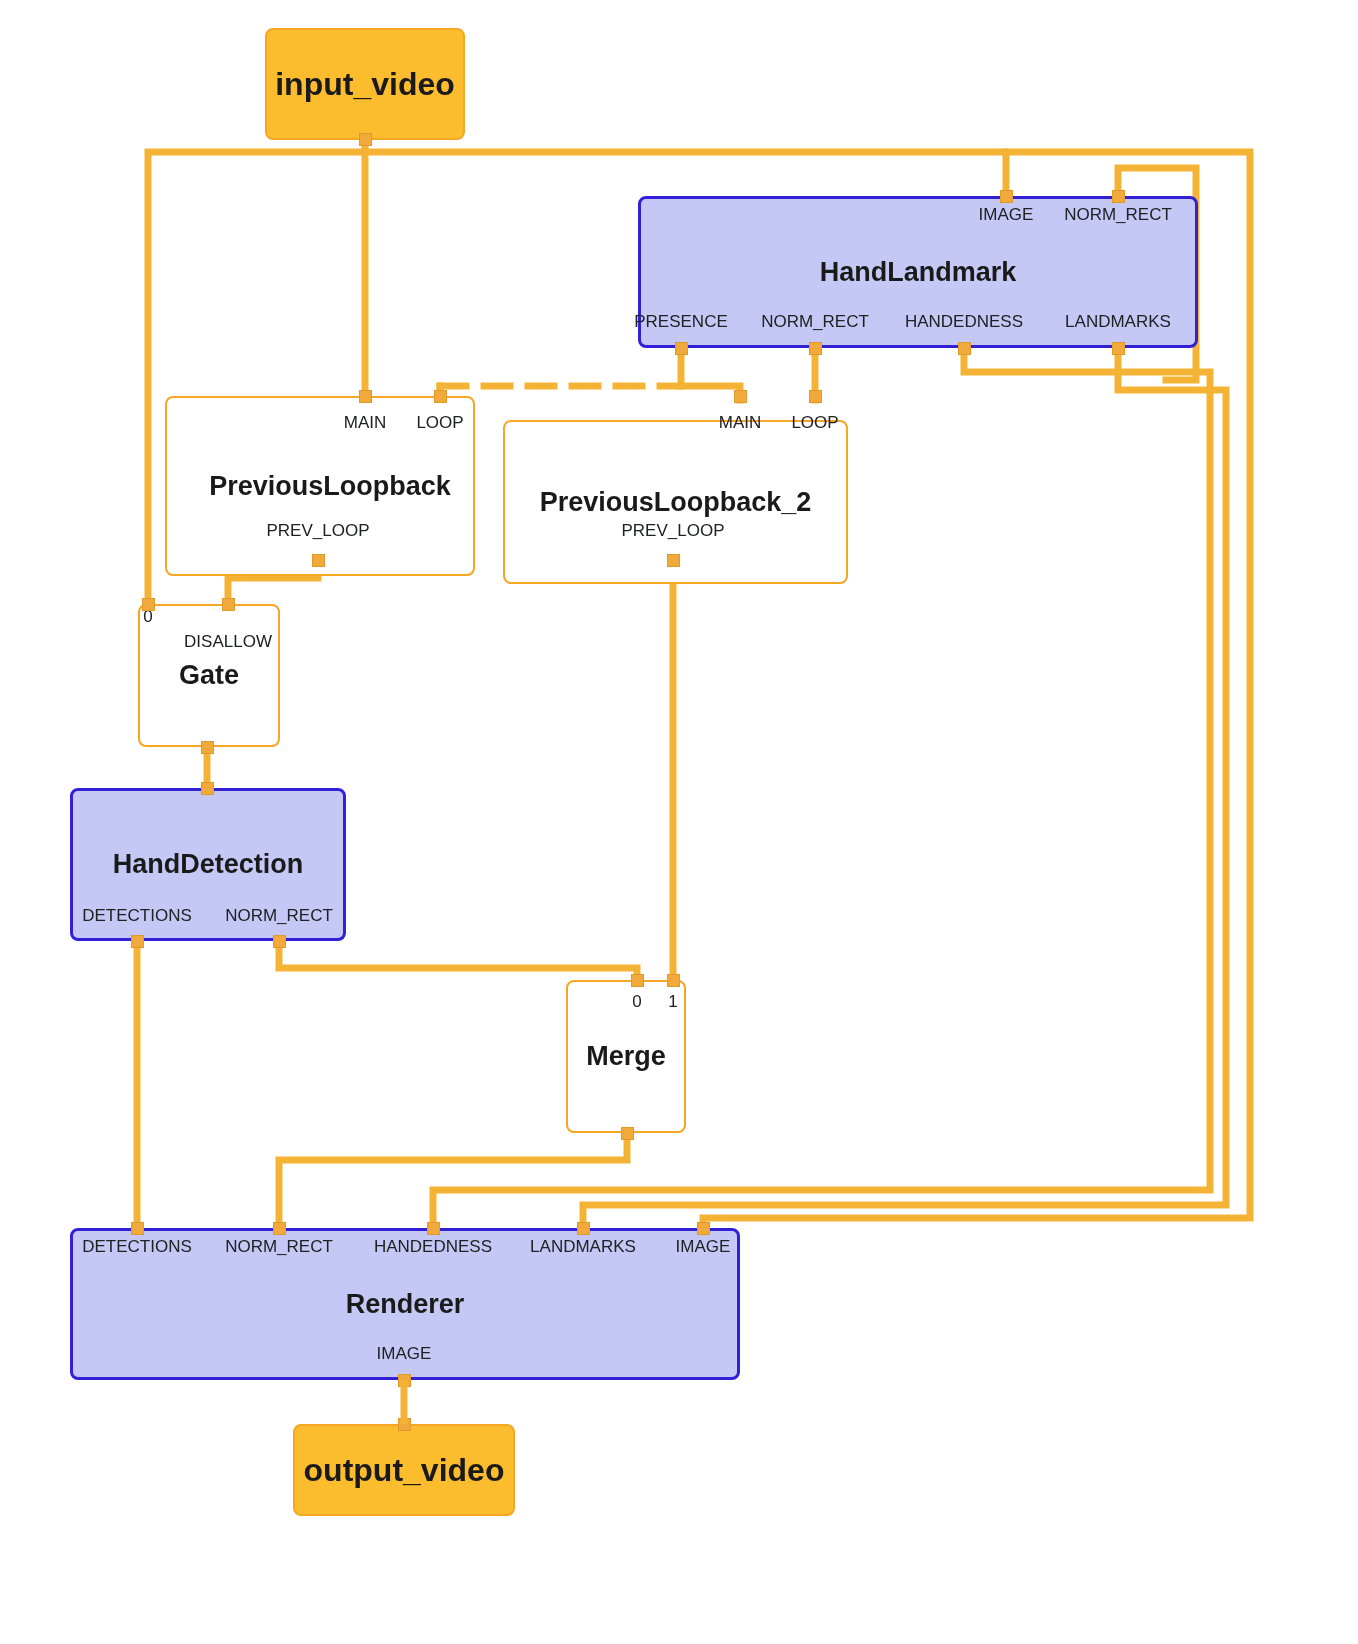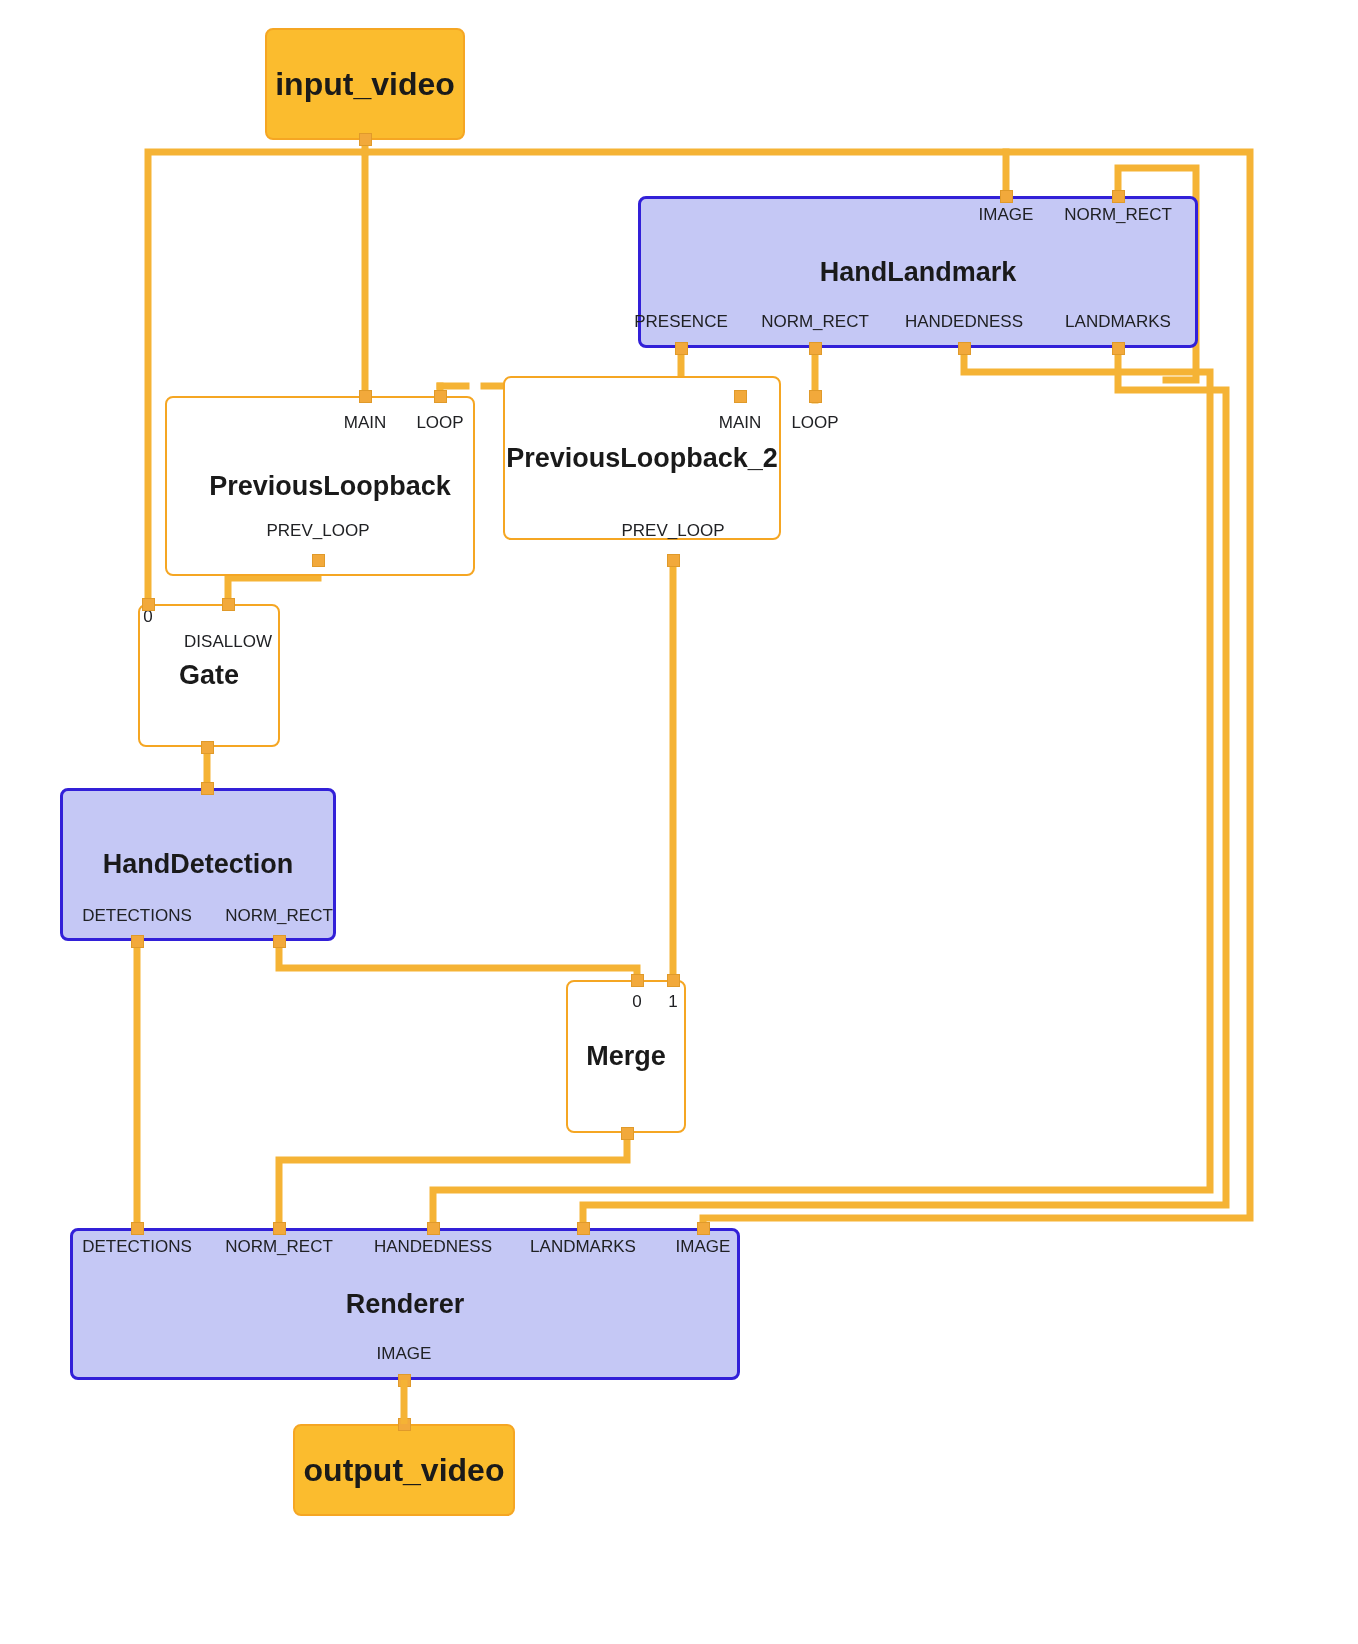--- a/index.html
+++ b/index.html
@@ -144,40 +144,40 @@
   <div class="node node-plain" style="left:165px; top:396px; width:310px; height:180px;padding-left:20px;">
     <span class="title">PreviousLoopback</span>
   </div>
   <div class="port-label" style="left:365px; top:413px;">MAIN</div>
   <div class="port-label" style="left:440px; top:413px;">LOOP</div>
   <div class="port" style="left:359px; top:390px;"></div>
   <div class="port" style="left:434px; top:390px;"></div>
   <div class="port-label" style="left:318px; top:521px;">PREV_LOOP</div>
   <div class="port" style="left:312px; top:554px;"></div>
 
-  <div class="node node-plain" style="left:503px; top:376px; width:278px; height:164px;align-items:center;">
+  <div class="node node-plain" style="left:503px; top:420px; width:345px; height:164px;align-items:center;">
     <span class="title">PreviousLoopback_2</span>
   </div>
   <div class="port-label" style="left:740px; top:413px;">MAIN</div>
   <div class="port-label" style="left:815px; top:413px;">LOOP</div>
   <div class="port" style="left:734px; top:390px;"></div>
   <div class="port" style="left:809px; top:390px;"></div>
   <div class="port-label" style="left:673px; top:521px;">PREV_LOOP</div>
   <div class="port" style="left:667px; top:554px;"></div>
 
   <div class="node node-plain" style="left:138px; top:604px; width:142px; height:143px;">
     <span class="title">Gate</span>
   </div>
   <div class="port-label" style="left:148px; top:607px;">0</div>
   <div class="port-label" style="left:228px; top:632px;">DISALLOW</div>
   <div class="port" style="left:142px; top:598px;"></div>
   <div class="port" style="left:222px; top:598px;"></div>
   <div class="port" style="left:201px; top:741px;"></div>
 
-  <div class="node node-calc" style="left:60px; top:788px; width:276px; height:153px;">
+  <div class="node node-calc" style="left:70px; top:788px; width:276px; height:153px;">
     <span class="title">HandDetection</span>
   </div>
   <div class="port" style="left:201px; top:782px;"></div>
   <div class="port-label" style="left:137px; top:906px;">DETECTIONS</div>
   <div class="port-label" style="left:279px; top:906px;">NORM_RECT</div>
   <div class="port" style="left:131px; top:935px;"></div>
   <div class="port" style="left:273px; top:935px;"></div>
 
   <div class="node node-plain" style="left:566px; top:980px; width:120px; height:153px;">
     <span class="title">Merge</span>

